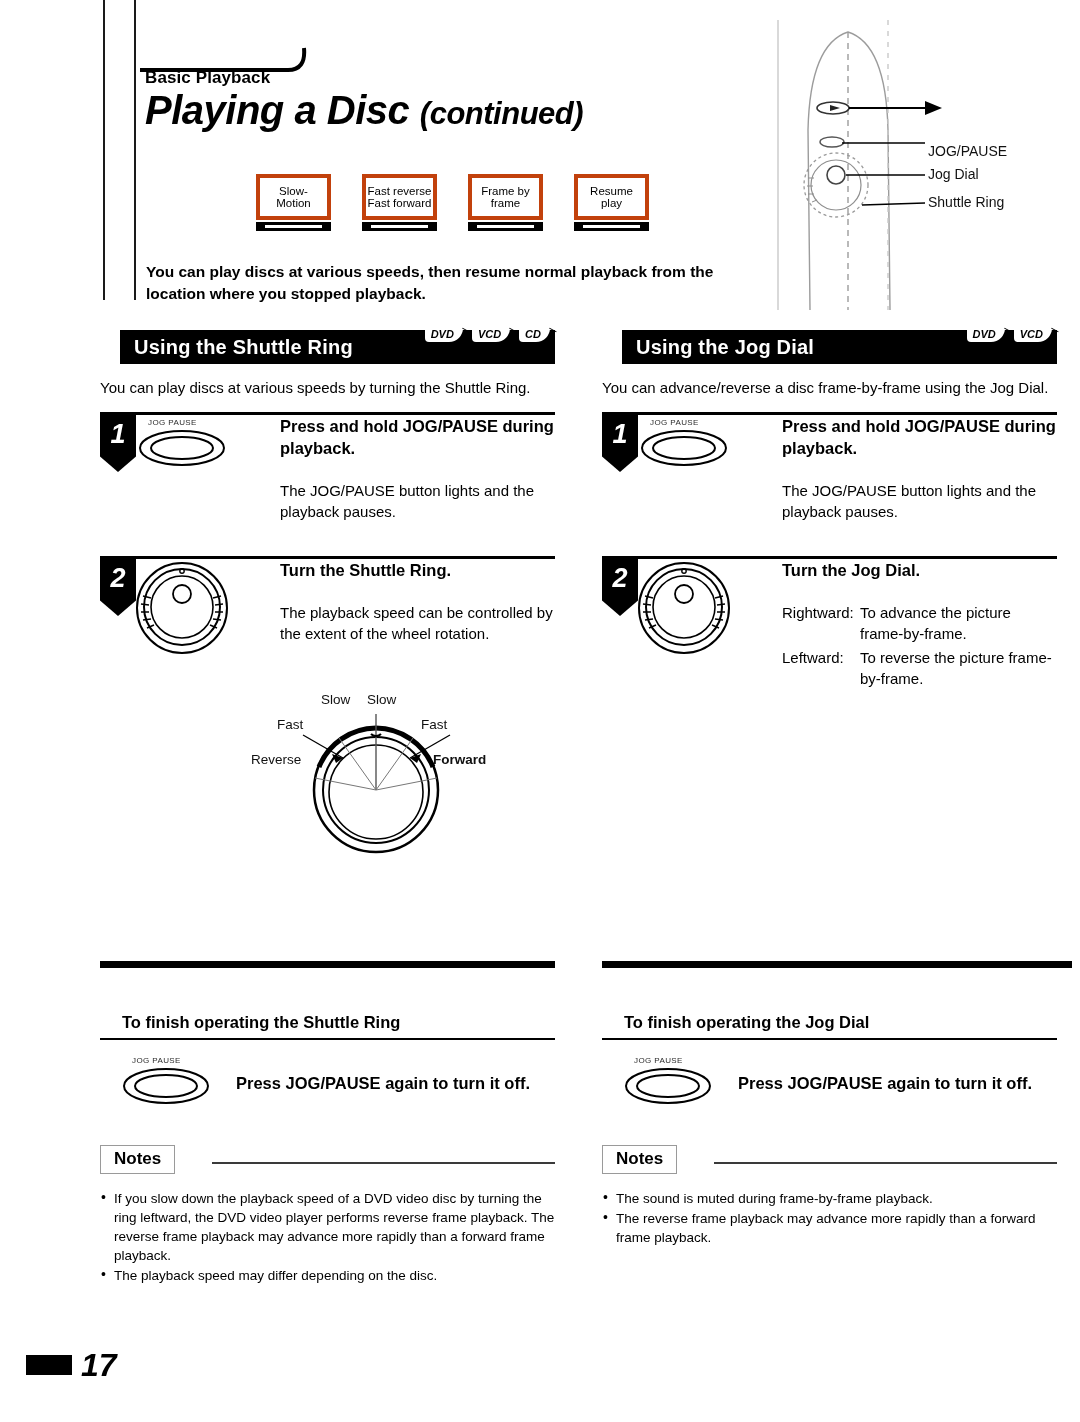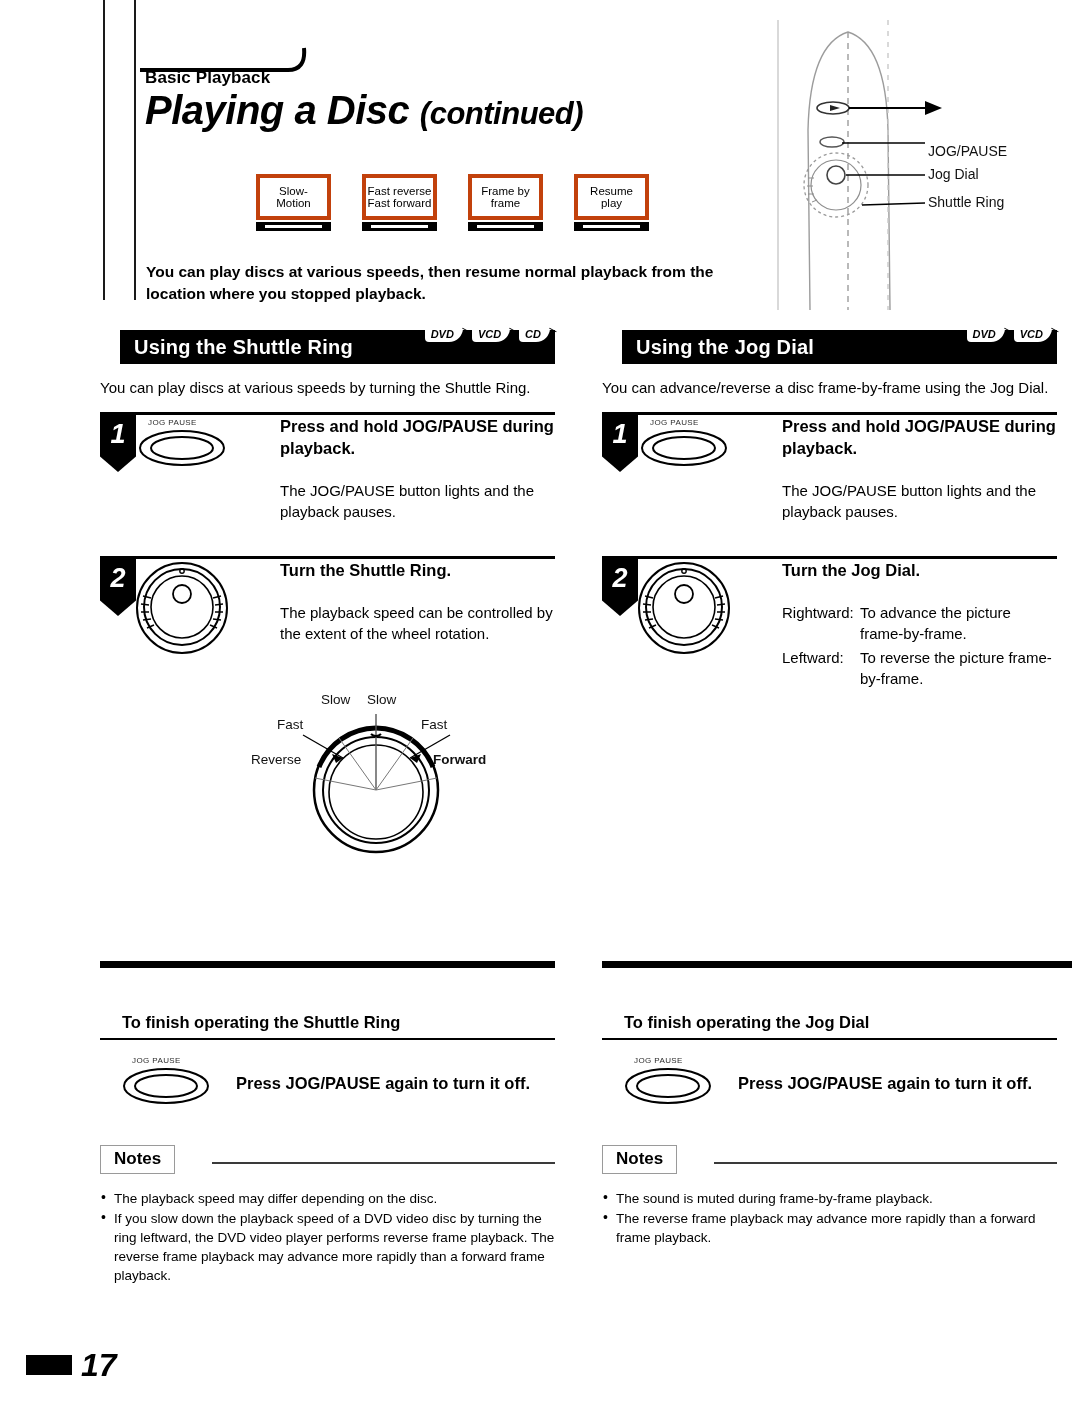--- a/index.html
+++ b/index.html
@@ -631,22 +631,22 @@
       <div class="finish-text">Press JOG/PAUSE again to turn it off.</div>
     </div>
   </div>
 
   <div class="col left" style="top:1145px;">
     <div class="notes-head">
       <div class="notes-box">Notes</div>
       <div class="notes-line"></div>
     </div>
     <ul class="notes-list">
+      <li>If you slow down the playback speed of a DVD video disc by turning the ring leftward, the DVD video player performs reverse frame playback. The reverse frame playback may advance more rapidly than a forward frame playback.</li>
       <li>The playback speed may differ depending on the disc.</li>
-      <li>If you slow down the playback speed of a DVD video disc by turning the ring leftward, the DVD video player performs reverse frame playback. The reverse frame playback may advance more rapidly than a forward frame playback.</li>
     </ul>
   </div>
 
   <div class="col right" style="top:1145px;">
     <div class="notes-head">
       <div class="notes-box">Notes</div>
       <div class="notes-line"></div>
     </div>
     <ul class="notes-list">
       <li>The sound is muted during frame-by-frame playback.</li>

